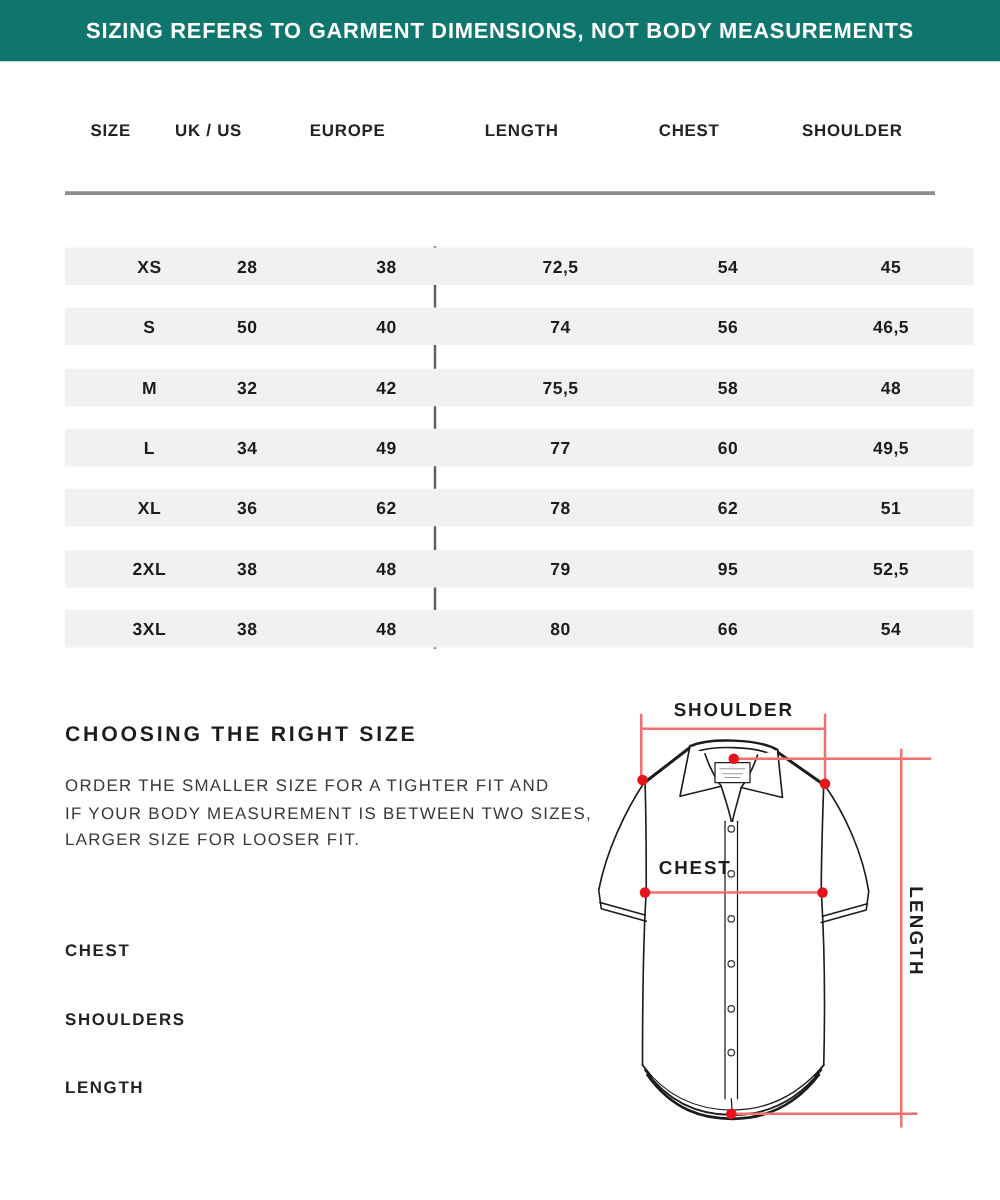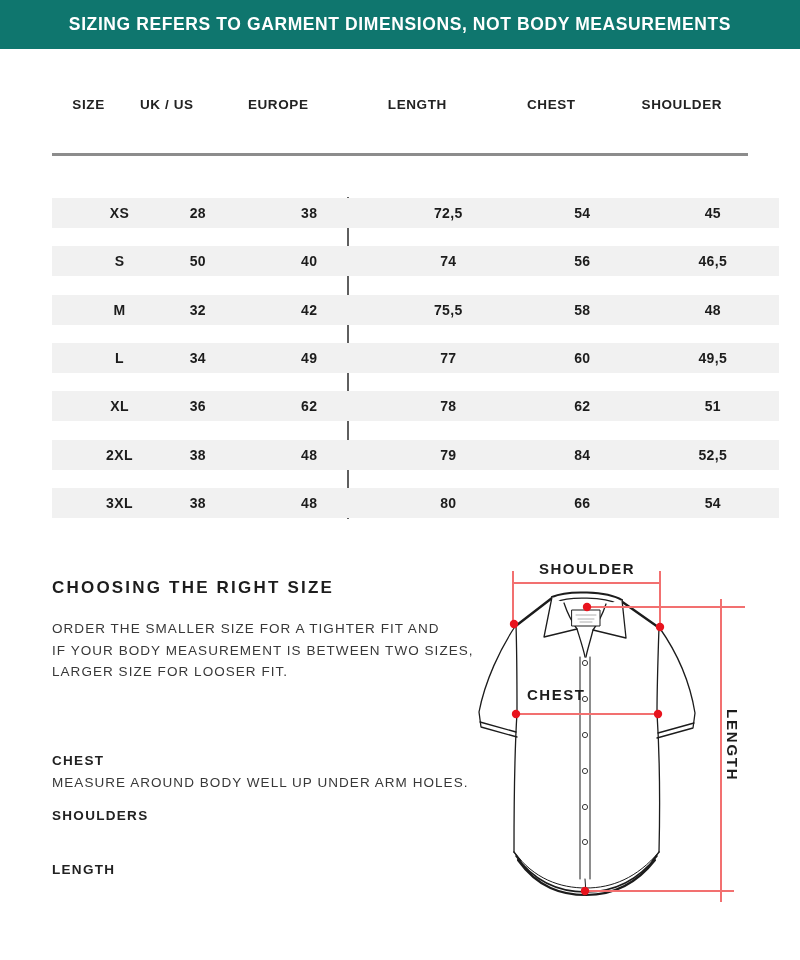--- a/index.html
+++ b/index.html
@@ -99,42 +99,41 @@
     <span class="cell c2">62</span>
     <span class="cell c3">78</span>
     <span class="cell c4">62</span>
     <span class="cell c5">51</span>
   </div>
   <div class="trow stripe r5">
     <span class="cell c0">2XL</span>
     <span class="cell c1">38</span>
     <span class="cell c2">48</span>
     <span class="cell c3">79</span>
-    <span class="cell c4">84</span>
+    <span class="cell c4">95</span>
     <span class="cell c5">52,5</span>
   </div>
   <div class="trow stripe r6">
     <span class="cell c0">3XL</span>
     <span class="cell c1">38</span>
     <span class="cell c2">48</span>
     <span class="cell c3">80</span>
     <span class="cell c4">66</span>
     <span class="cell c5">54</span>
   </div>
 
   <div class="h1 h-choosing">CHOOSING THE RIGHT SIZE</div>
   <div class="para">
     <div>ORDER THE SMALLER SIZE FOR A TIGHTER FIT AND</div>
     <div>IF YOUR BODY MEASUREMENT IS BETWEEN TWO SIZES,</div>
     <div>LARGER SIZE FOR LOOSER FIT.</div>
   </div>
 
 
   <div class="sub sub-chest">CHEST</div>
-  <div class="sub-body b-chest">MEASURE AROUND BODY WELL UP UNDER ARM HOLES.</div>
 
   <div class="sub sub-shoulders">SHOULDERS</div>
 
   <div class="sub sub-length">LENGTH</div>
 
   <svg class="shirt-svg" viewBox="450 552 310 356">
     <g stroke="#1c1c1c" fill="none" stroke-width="1.3" stroke-linejoin="round" stroke-linecap="round">
 
       <path d="M516,625 C500,649 485,681 479,712 L481,727 L517,737"></path>
       <path d="M480,722 L516,732"></path>

